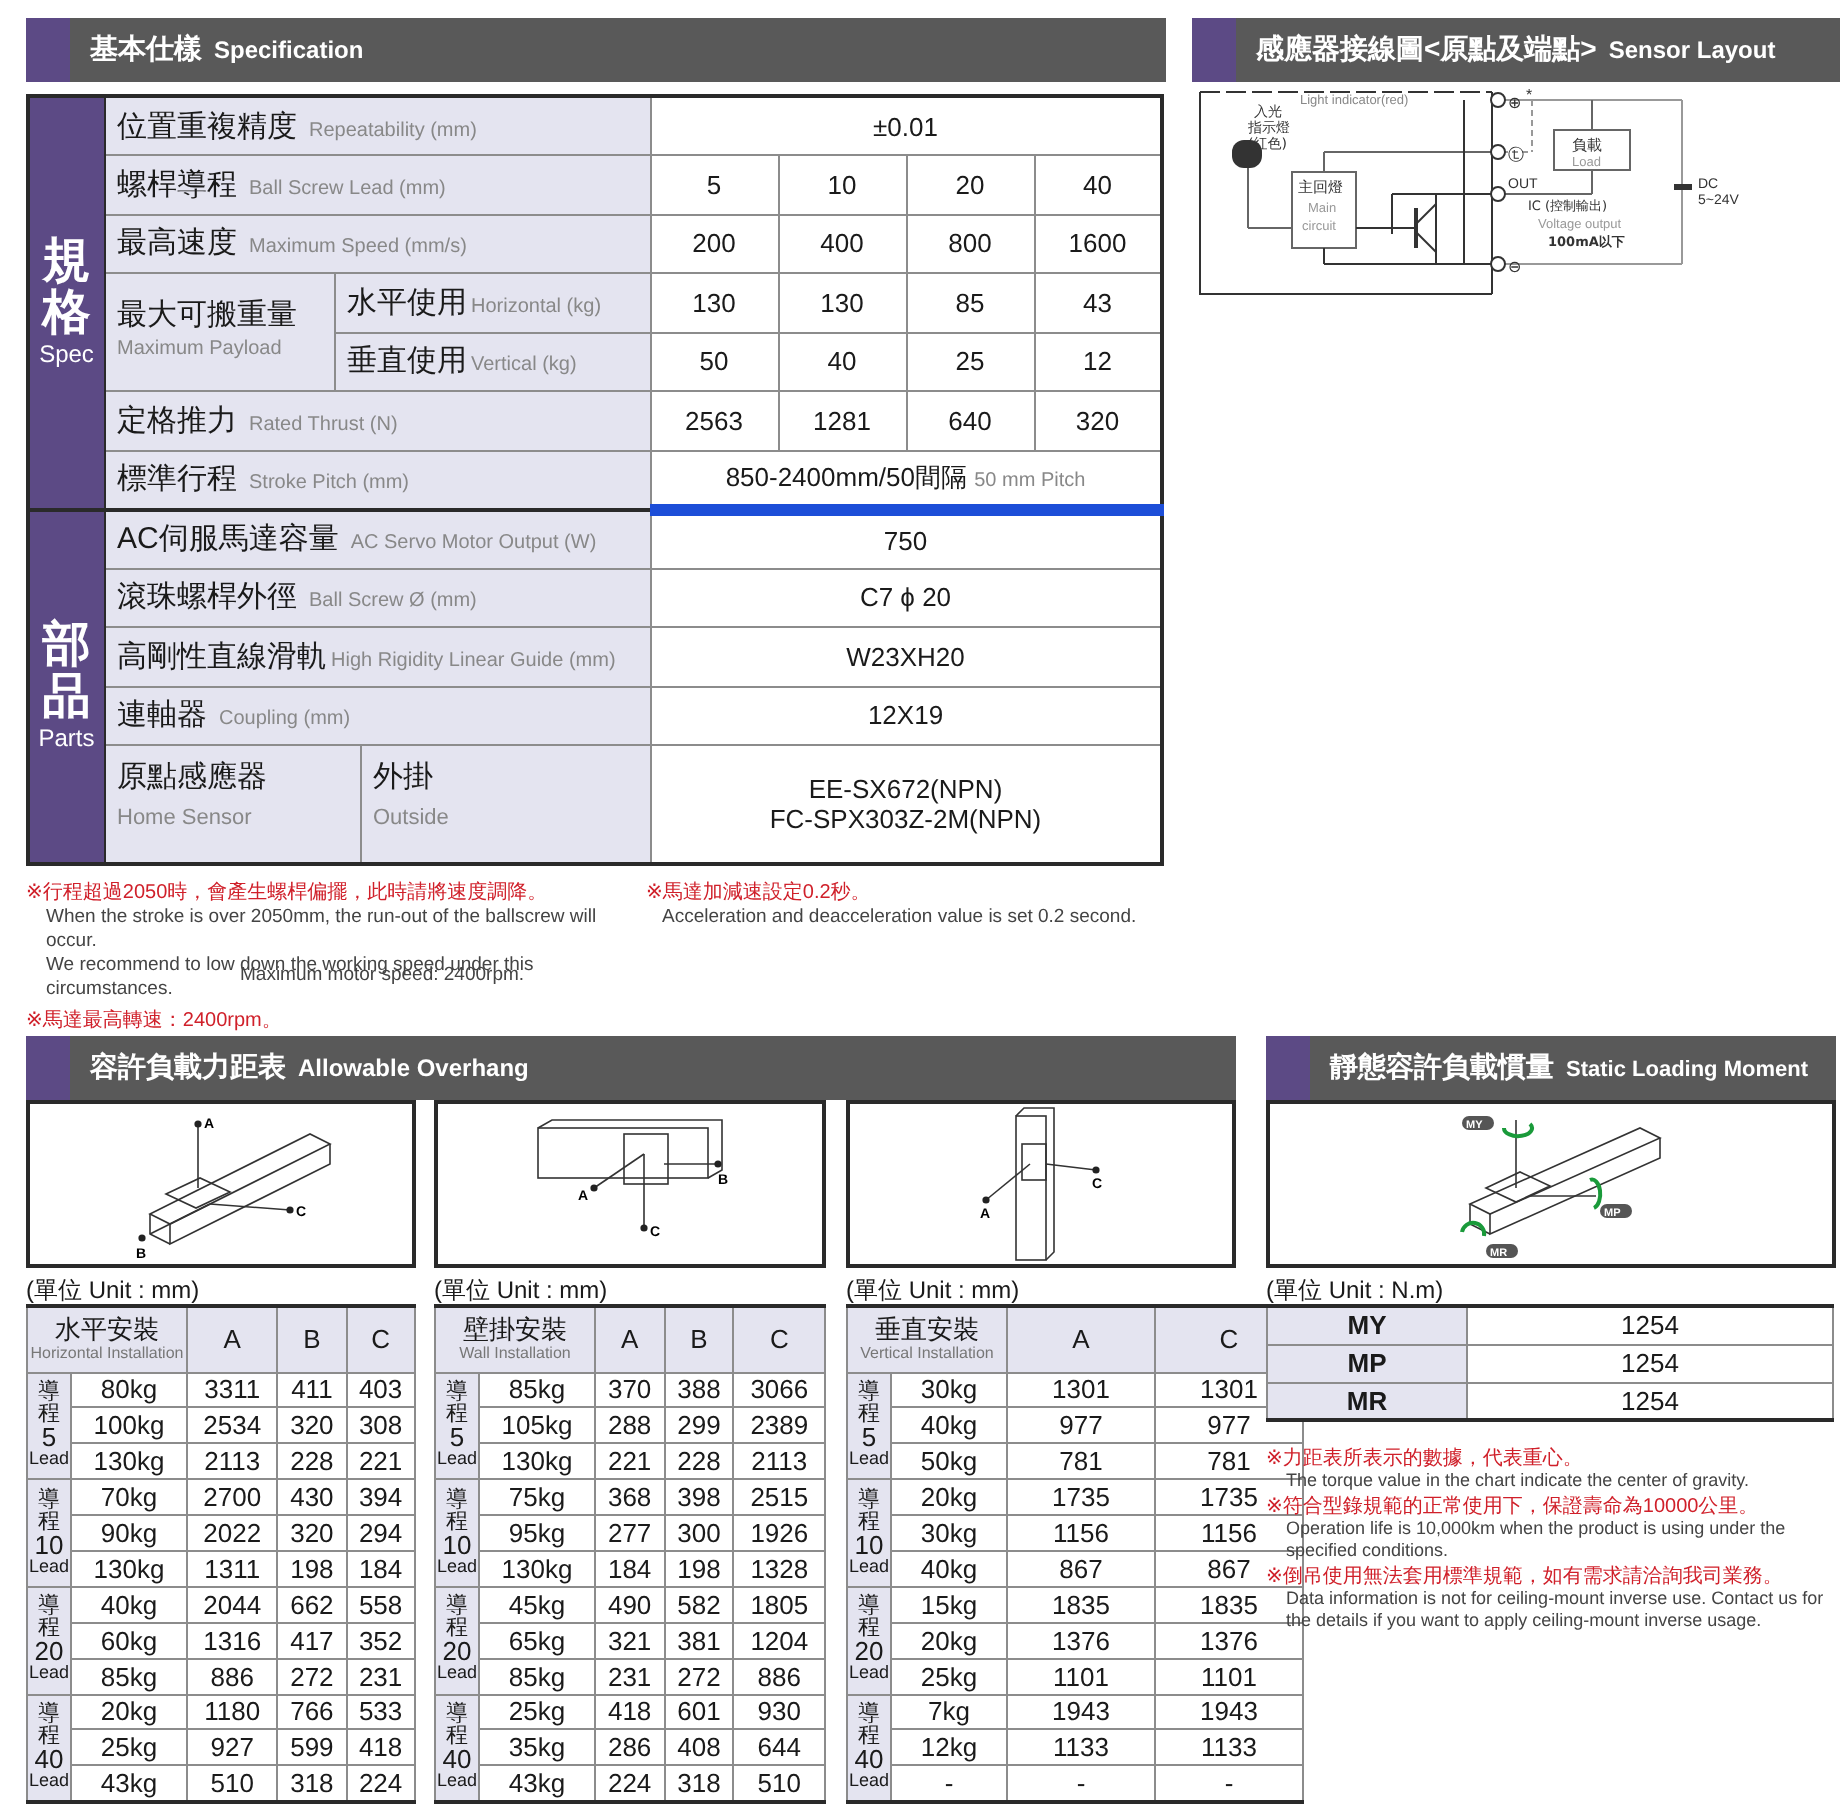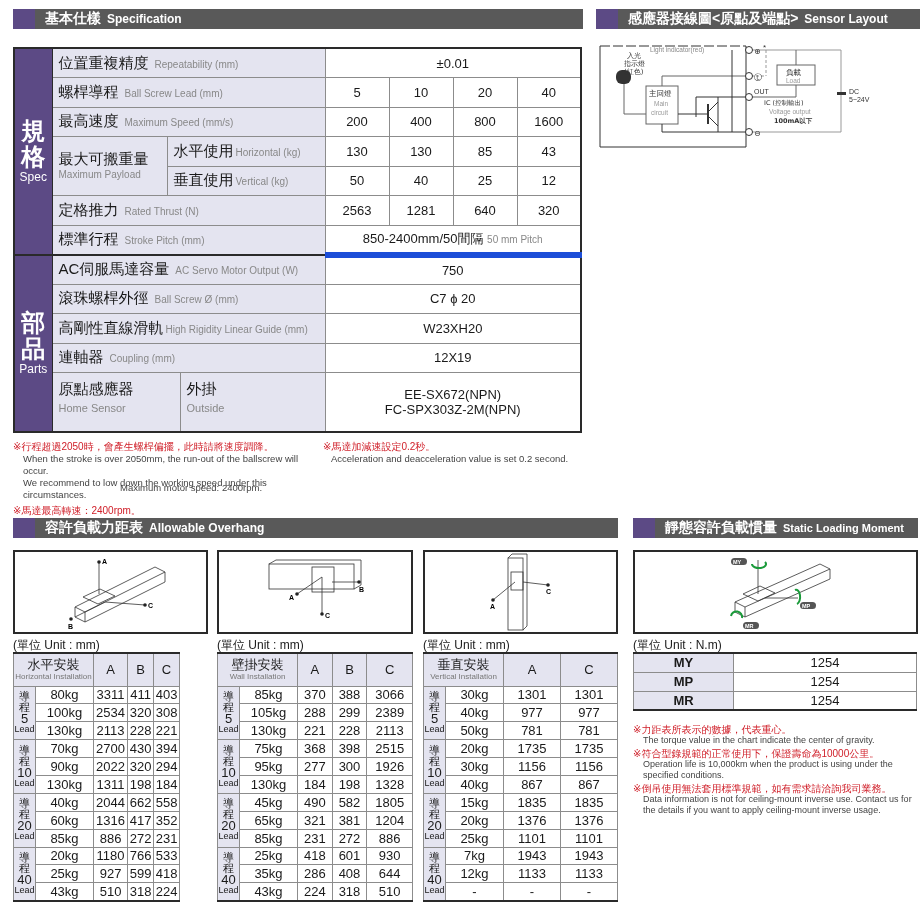--- a/index.html
+++ b/index.html
@@ -1,17 +1,17 @@
 <!DOCTYPE html>
 <html><head>
 <meta charset="utf-8">
 <style>
   * { box-sizing: border-box; margin: 0; padding: 0; }
   body { width: 924px; height: 903px; background: #ffffff; position: relative; font-family: "Liberation Sans", "DejaVu Sans", sans-serif; color: #1a1a1a; overflow: hidden; }
-  .section-bar { position: absolute; height: 20px; background: #595959; color: #fff; display: flex; align-items: center; }
+  .section-bar { position: absolute; height: 32px; background: #595959; color: #fff; display: flex; align-items: center; }
   .section-bar .accent { width: 22px; height: 100%; background: #5c4a85; }
   .section-bar .title { margin-left: 10px; font-size: 14px; font-weight: bold; white-space: nowrap; }
   .section-bar .title .en { font-size: 12px; margin-left: 6px; }
 
   table { border-collapse: collapse; position: absolute; }
   .spec { left: 13px; top: 47px; width: 569px; border: 2px solid #2a2a2a; }
   .spec td { border: 1px solid #8c8c8c; height: 29.5px; font-size: 13px; }
   .spec td.side { background: #5c4a85; color: #fff; text-align: center; width: 38px; border: 1px solid #2a2a2a; }
   .spec td.side .big { font-size: 24px; font-weight: bold; line-height: 26px; display: block; }
   .spec td.side .small { font-size: 12px; display: block; }
@@ -290,21 +290,21 @@
     <rect x="108" y="70" width="16" height="7" rx="3.5" fill="#555"></rect>
       <text x="110" y="76" font-size="5.5" fill="#fff" font-weight="bold">MR</text>
   </svg>
 </div>
 
 <div class="unit" style="left:13px; top:637px; width:195px;">(單位 Unit : mm)</div>
 <div class="unit" style="left:217px; top:637px; width:196px;">(單位 Unit : mm)</div>
 <div class="unit" style="left:423px; top:637px; width:195px;">(單位 Unit : mm)</div>
 <div class="unit" style="left:633px; top:637px; width:285px;">(單位 Unit : N.m)</div>
 
-<table class="oh" id="t-h" style="left:13px; top:652px; width:167px;">
+<table class="oh" id="t-h" style="left:13px; top:652px; width:195px;">
     <tbody>
       <tr>
         <th colspan="2">
           <span class="zh">水平安裝</span>
           <span class="en">Horizontal Installation</span>
         </th>
         <th style="font-size:13px">A</th>
         <th style="font-size:13px">B</th>
         <th style="font-size:13px">C</th>
       </tr>
@@ -508,21 +508,21 @@
         <td>644</td>
       </tr>
       <tr>
         <td class="load">43kg</td>
         <td>224</td>
         <td>318</td>
         <td>510</td>
       </tr>
     </tbody>
   </table>
-<table class="oh" id="t-v" style="left:423px; top:652px; width:195px;">
+<table class="oh" id="t-v" style="left:423px; top:652px; width:229px;">
     <tbody>
       <tr>
         <th colspan="2">
           <span class="zh">垂直安裝</span>
           <span class="en">Vertical Installation</span>
         </th>
         <th style="font-size:13px">A</th>
         <th style="font-size:13px">C</th>
       </tr>
       <tr>

